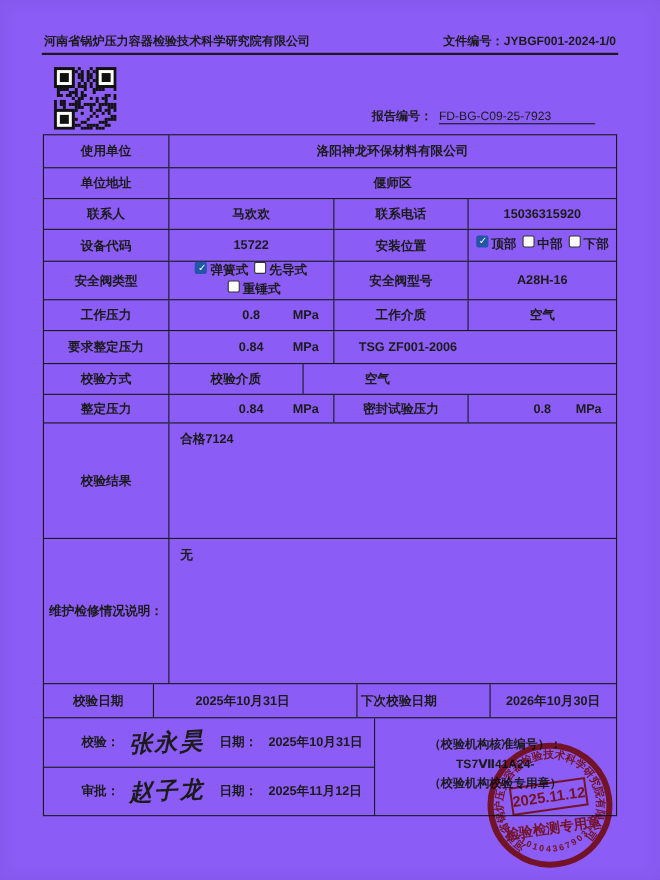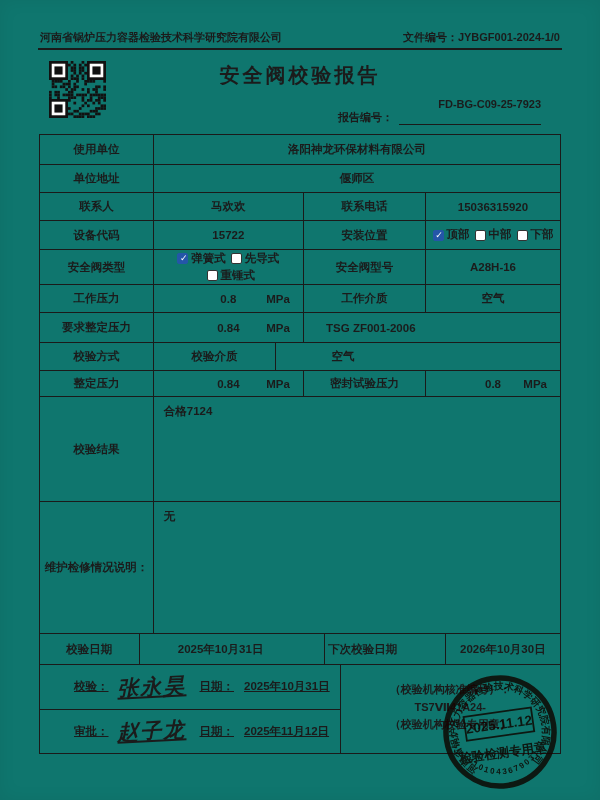--- a/index.html
+++ b/index.html
@@ -1,55 +1,55 @@
 <!DOCTYPE html>
 <html><head>
 <meta charset="utf-8">
 <style>
   html,body{margin:0;padding:0;}
   body{background:#f2f1ef;font-family:"Liberation Sans","DejaVu Sans",sans-serif;color:#1b1b1b;}
-  .page{position:relative;width:600px;height:800px;background:#0f766e;overflow:hidden;
+  .page{position:relative;width:600px;height:800px;background:#8b5cf6;overflow:hidden;
         box-shadow:inset 0 0 18px rgba(0,0,0,.06);}
   
   .doc-header{position:absolute;top:30px;left:40px;right:40px;display:flex;
               justify-content:space-between;font-size:11px;font-weight:700;}
   .hrule{position:absolute;top:48px;left:38px;width:524px;height:0;border-top:2px solid #1a1a1a;}
   .qr{position:absolute;top:61px;left:49px;}
   .doc-title{position:absolute;top:62px;left:0;width:100%;text-align:center;
              font-size:20px;font-weight:800;letter-spacing:3px;}
   .report-no{position:absolute;top:98px;left:338px;display:flex;align-items:flex-end;
              font-size:11px;font-weight:700;}
-  .report-no .rn-val{display:inline-block;width:142px;margin-left:6px;text-align:right;
-             border-bottom:1.6px solid #1a1a1a;padding-bottom:14px;font-weight:700;}
+  .report-no .rn-val{display:inline-block;width:142px;margin-left:6px;text-align:left;
+             border-bottom:1.6px solid #1a1a1a;padding-bottom:0;font-weight:400;}
   
-  .tbl{position:absolute;top:134px;left:39px;width:522px;border:1.7px solid #1a1a1a;
+  .tbl{position:absolute;top:122px;left:39px;width:522px;border:1.7px solid #1a1a1a;
        box-sizing:border-box;font-size:11.5px;}
   .row{display:flex;border-top:1.6px solid #1a1a1a;box-sizing:border-box;}
   .row:first-child{border-top:none;}
   .c{display:flex;align-items:center;justify-content:center;border-left:1.6px solid #1a1a1a;
      box-sizing:border-box;text-align:center;padding:1px 3px;font-weight:700;}
   .c:first-child{border-left:none;}
   .w1{width:21.7%;} .w2{width:28.85%;} .w3{width:23.5%;} .w4{width:25.95%;}
   .wide{width:78.3%;}
   .d1{width:21.7%;} .d2{width:36%;} .d3{width:16.9%;margin-left:22px;} .d4{width:25.4%;margin-left:44px;}
   .unitcell{position:relative;}
   .unit{position:absolute;right:13px;font-weight:700;}
   .topleft{align-items:flex-start;justify-content:flex-start;text-align:left;padding:7px 10px;}
   .cbgroup{display:flex;flex-wrap:wrap;justify-content:center;align-items:center;line-height:1.5;}
-  .cb{display:inline-flex;align-items:center;}
+  .cb{display:inline-flex;}
   .box{display:inline-block;width:11px;height:11px;border:1.5px solid #333;border-radius:2px;
        background:#fff;margin:0 3px 0 5px;box-sizing:border-box;}
   .box.on{background:#2456a8;border-color:#2456a8;position:relative;}
   .box.on::after{content:"✓";position:absolute;left:0;top:-2px;width:11px;text-align:center;
        color:#fff;font-size:9px;font-weight:700;}
   .cb:first-child .box{margin-left:0;}
   
   .sigarea{display:flex;border-top:1.6px solid #1a1a1a;}
   .sigcol{width:57.6%;display:flex;flex-direction:column;}
-  .sigrow{flex:1;display:flex;align-items:center;padding-left:34px;font-weight:700;box-sizing:border-box;text-decoration:underline;}
+  .sigrow{flex:1;display:flex;align-items:center;padding-left:34px;font-weight:700;box-sizing:border-box;}
   .sigrow + .sigrow{border-top:1.6px solid #1a1a1a;}
   .signame{font-size:21px;font-weight:700;font-style:italic;transform:rotate(-3deg);
            margin:0 14px 0 8px;letter-spacing:2px;white-space:nowrap;}
   .sigdate{margin-left:10px;}
   .agencycell{width:42.4%;border-left:1.6px solid #1a1a1a;box-sizing:border-box;
               display:flex;flex-direction:column;justify-content:flex-start;align-items:center;
               padding-top:16px;font-size:11px;font-weight:700;line-height:1.6;text-align:center;}
   
   .stamp{position:absolute;left:428px;top:660px;width:144px;height:144px;
          mix-blend-mode:multiply;opacity:.93;}
@@ -204,21 +204,20 @@
       <rect x="2.7142857142857144" y="2.7142857142857144" width="13.571428571428573" height="13.571428571428573" fill="#fdfdfc"></rect>
       <rect x="5.428571428571429" y="5.428571428571429" width="8.142857142857142" height="8.142857142857142" fill="#111"></rect>
       <rect x="38" y="0" width="19" height="19" fill="#111"></rect>
       <rect x="40.714285714285715" y="2.7142857142857144" width="13.571428571428573" height="13.571428571428573" fill="#fdfdfc"></rect>
       <rect x="43.42857142857143" y="5.428571428571429" width="8.142857142857142" height="8.142857142857142" fill="#111"></rect>
       <rect x="0" y="38" width="19" height="19" fill="#111"></rect>
       <rect x="2.7142857142857144" y="40.714285714285715" width="13.571428571428573" height="13.571428571428573" fill="#fdfdfc"></rect>
       <rect x="5.428571428571429" y="43.42857142857143" width="8.142857142857142" height="8.142857142857142" fill="#111"></rect>
     </svg>
 
-  <div class="doc-title">安全阀校验报告</div>
 
   <div class="report-no">
     <span>报告编号：</span>
     <span class="rn-val">FD-BG-C09-25-7923</span>
   </div>
 
   <div class="tbl">
 
     <div class="row" style="height:29px">
       <div class="c w1">使用单位</div>

